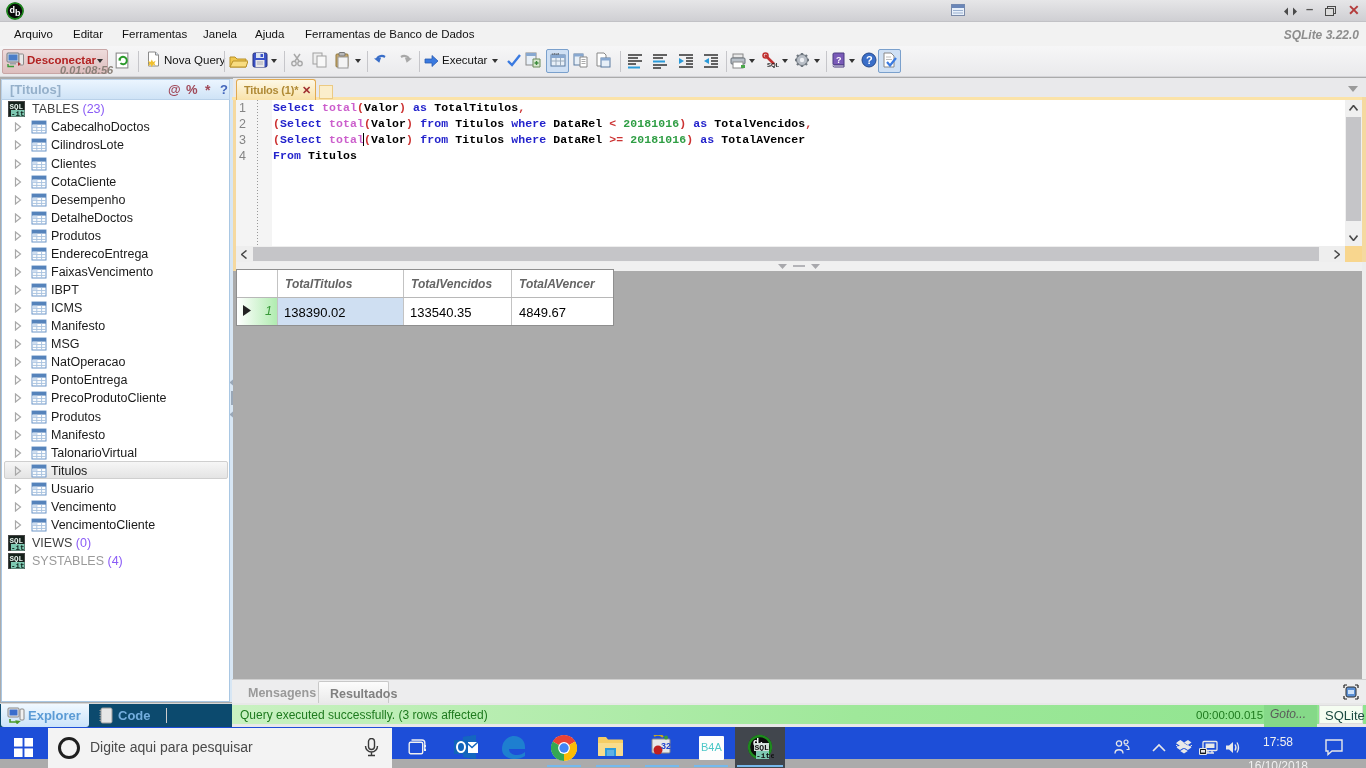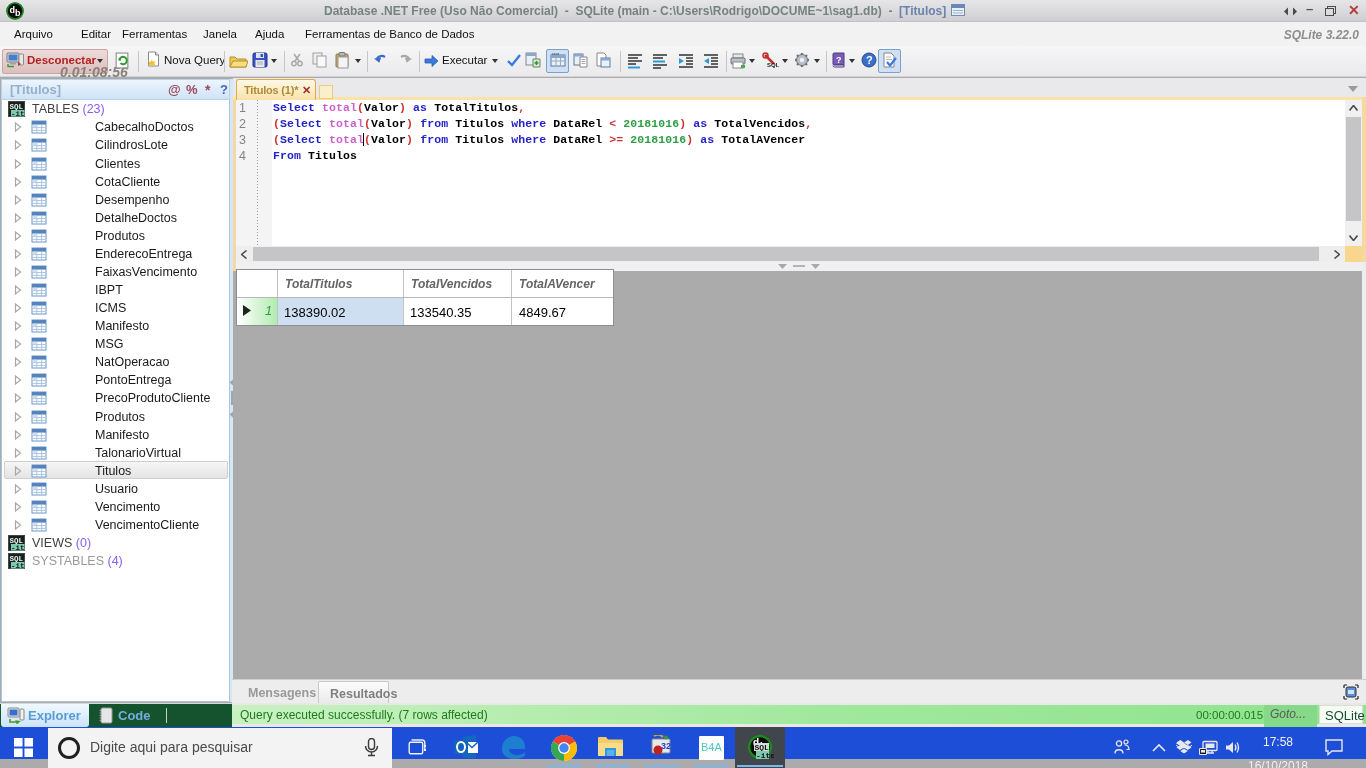--- a/index.html
+++ b/index.html
@@ -23,21 +23,21 @@
 .tsep { position:absolute; top:5px; width:1px; height:21px; background:#c6c6ca; }
 .tlbl { font-size:11.5px; color:#111; }
 .darr { display:inline-block; width:0; height:0; border-left:3.5px solid transparent; border-right:3.5px solid transparent; border-top:4px solid #333; vertical-align:middle; }
 
 
 #lphead { left:1px; top:79px; width:229px; height:21px; background:linear-gradient(#ebf5ff,#cfe3f6); border:1px solid #b9d1e9; }
 #lphead .t { position:absolute; left:8px; top:2px; font-size:13px; font-weight:bold; color:#95b0ca; }
 #lptree { left:1px; top:100px; width:229px; height:602px; background:#fff; border:1px solid #a9c7e3; border-top:none; }
 #lsplit { left:230px; top:79px; width:3px; height:623px; background:#d7e6f4; }
 .trow { position:absolute; left:0; width:227px; height:18px; font-size:12.5px; color:#1a1a1a; white-space:nowrap; }
-.trow .lbl { position:absolute; left:49px; top:2px;margin-left:44px; }
+.trow .lbl { position:absolute; left:49px; top:2px; }
 .trow .hlbl { position:absolute; left:30px; top:2px; color:#404040; }
 .trow .tri { position:absolute; left:12px; top:4px; }
 .trow .tico { position:absolute; left:29px; top:2px; }
 .trow .sico { position:absolute; left:6px; top:1px; }
 .cnt { color:#8b5cf6; }
 #selrow { position:absolute; left:2px; top:361px; width:224px; height:18px; background:linear-gradient(#f6f6f6,#e4e4e4); border:1px solid #cfcfcf; border-radius:2px; }
 
 
 #tabstrip { left:233px; top:78px; width:1133px; height:19px; background:#e9e9eb; }
 #creamline { left:232px; top:97px; width:1134px; height:3px; background:#fbe3a8; }
@@ -82,38 +82,37 @@
 #rtab { position:absolute; left:86px; top:1px; width:71px; height:23px; background:linear-gradient(#fcfcfc,#e9e9e9); border:1px solid #c8c8c8; border-bottom:none; border-radius:2px 2px 0 0; }
 #rtab span { position:absolute; left:11px; top:5px; font-size:12.5px; font-weight:bold; color:#808080; }
 #statusbase { left:232px; top:703px; width:1134px; height:24px; background:#e8e8e8; }
 #statusbar { left:232px; top:705px; width:1134px; height:19px; background:linear-gradient(90deg,#c9f1c1,#9fe89a 55%,#8ee48e); font-size:12px; color:#1e7a1e; }
 #statusbar .msg { position:absolute; left:8px; top:3px; }
 #statusbar .tm { position:absolute; left:964px; top:4px; font-size:11.5px; }
 #gotob { position:absolute; left:1032px; top:0px; width:53px; height:28px; background:#85d988; }
 #gotob span { position:absolute; left:6px; top:2px; font-style:italic; color:#5a5a5a; }
 #sqlbox { position:absolute; left:1087px; top:0px; width:44px; height:19px; background:#f5fdf1; border:1px solid #dcdcdc; }
 #sqlbox span { position:absolute; left:5px; top:2px; font-size:13px; color:#1c4a40; }
-#lbtabs { left:0px; top:703px; width:232px; height:24px; background:#14532d; border-top:1px solid #d8d8d8; }
+#lbtabs { left:0px; top:703px; width:232px; height:24px; background:#0c4a6e; border-top:1px solid #d8d8d8; }
 #exptab { position:absolute; left:1px; top:0px; width:88px; height:23px; background:linear-gradient(#f0f8ff,#cbe4fa); border-radius:0 0 3px 3px; }
 #exptab span { position:absolute; left:27px; top:4px; font-size:13px; font-weight:bold; color:#5b9bd5; }
 #codetab { position:absolute; left:96px; top:0px; width:60px; height:23px;text-align:right; }
 #codetab span { position:absolute; left:22px; top:4px; font-size:13px; font-weight:bold; color:#74aede; }
 
 
 #taskbar { left:0; top:727px; width:1366px; height:32px; background:#1d4ed8; }
 #searchbox { position:absolute; left:48px; top:1px; width:344px; height:40px; background:#f3f3f3; }
 #searchbox .ph { position:absolute; left:42px; top:11px; font-size:14px; color:#4a4a4a; }
 .runline { position:absolute; top:38px; height:2px; background:#76b9ed; }
 #traytime { position:absolute; left:1247px; top:3px; width:62px; color:#f0f0f0; font-size:12px; text-align:center; line-height:24px; }
 </style>
 </head>
 <body>
 
 <div class="abs" id="titlebar">
-  <div class="abs" id="title-text">Database .NET Free (Uso Não Comercial)&nbsp; - &nbsp;SQLite (main - C:\Users\Rodrigo\DOCUME~1\sag1.db)&nbsp; - &nbsp;<span class="tb">[Titulos]</span></div>
   <svg class="abs" style="left:6px;top:2px" width="18" height="18" viewBox="0 0 18 18">
       <circle cx="9" cy="9" r="8.5" fill="#0a0a0a"></circle>
       <circle cx="9" cy="9" r="8" fill="none" stroke="#1c8a1c" stroke-width="1.6"></circle>
       <text x="3.5" y="11" font-family="Liberation Sans" font-size="9" font-weight="bold" fill="#fff">d</text>
       <text x="9" y="14" font-family="Liberation Sans" font-size="9" font-weight="bold" fill="#fff">b</text>
     </svg>
   <svg class="abs" style="left:951px;top:4px" width="14" height="13" viewBox="0 0 14 13">
       <rect x="0.5" y="0.5" width="13" height="11" fill="#e8f0fa" stroke="#7a8aa8"></rect>
       <rect x="0.5" y="0.5" width="13" height="3.5" fill="#6a86b8"></rect>
       <line x1="2" y1="6.5" x2="12" y2="6.5" stroke="#9ab0d0"></line>
@@ -126,41 +125,41 @@
   <div class="wbtn" style="left:1306px;top:1px;">–</div>
   <svg class="abs" style="left:1325px;top:6px" width="11" height="10" viewBox="0 0 11 10">
       <rect x="2.5" y="0.5" width="8" height="7" fill="none" stroke="#4a4a4a"></rect>
       <rect x="0.5" y="2.5" width="8" height="7" fill="#dcdcdc" stroke="#4a4a4a"></rect>
     </svg>
   <div class="wbtn" style="left:1348px;top:2px;color:#b43c3c;font-size:14px;">✕</div>
 </div>
 
 <div class="abs" id="menubar">
   <span class="mi" style="left:14px">Arquivo</span>
-  <span class="mi" style="left:81px">Editar</span>
+  <span class="mi" style="left:73px">Editar</span>
   <span class="mi" style="left:122px">Ferramentas</span>
   <span class="mi" style="left:203px">Janela</span>
   <span class="mi" style="left:255px">Ajuda</span>
   <span class="mi" style="left:305px">Ferramentas de Banco de Dados</span>
   <span id="sqlver">SQLite 3.22.0</span>
 </div>
 
 <div class="abs" id="toolbar">
   <div class="abs" style="left:2px;top:3px;width:106px;height:25px;background:linear-gradient(#eedbdb,#ddbebe);border:1px solid #c8a6a6;border-radius:2px"></div>
   <svg class="abs" style="left:6px;top:6px" width="18" height="16" viewBox="0 0 18 16">
       <rect x="1" y="1" width="12" height="9" rx="1" fill="#d8dde2" stroke="#707880"></rect>
       <rect x="2.5" y="2.5" width="9" height="6" fill="#4a7ec8"></rect>
       <rect x="4" y="11" width="6" height="1.5" fill="#9aa2aa"></rect>
       <rect x="13" y="2" width="4.5" height="11" rx="0.8" fill="#e8e8e8" stroke="#8a8a8a"></rect>
       <path d="M2 12 L2 14.5 L8 14.5" stroke="#3a9a3a" stroke-width="1.4" fill="none"></path>
       <path d="M12 10 l3 2 l-3 2" fill="#b03030"></path>
     </svg>
   <span class="abs tlbl" style="left:27px;top:8px;font-weight:bold;color:#b22222">Desconectar</span>
   <span class="abs darr" style="left:97px;top:13px"></span>
-  <span class="abs" style="left:60px;top:18px;font-size:14px;font-style:italic;font-weight:bold;color:#8a8078">0.01:08:56</span>
+  <span class="abs" style="left:60px;top:18px;font-size:11px;font-style:italic;font-weight:bold;color:#8a8078">0.01:08:56</span>
   <svg class="abs" style="left:114px;top:6px" width="16" height="17" viewBox="0 0 15 16">
       <rect x="2" y="1" width="11" height="14" fill="#fff" stroke="#888"></rect>
       <path d="M5 8 a3.5 3.5 0 1 1 1 2.5" fill="none" stroke="#2a9a2a" stroke-width="1.8"></path>
       <path d="M4.2 6.2 l2.6 0 l-1 2.6 z" fill="#2a9a2a"></path>
     </svg>
   <div class="tsep" style="left:138px"></div>
   <svg class="abs" style="left:146px;top:5px" width="15" height="19" viewBox="0 0 14 19">
       <path d="M2 1 L9 1 L12 4 L12 15 L2 15 z" fill="#fff" stroke="#8a8a8a"></path>
       <path d="M9 1 L9 4 L12 4" fill="#d8e4f0" stroke="#8a8a8a"></path>
       <path d="M4 15 l1.3-2.6 1.3 2.6 2.6-1.3-1.3 2.6 1.3 2.6-2.6-1.3-1.3 2.6-1.3-2.6-2.6 1.3 1.3-2.6-1.3-2.6z" fill="#f0c030" transform="translate(0,-4)"></path>
@@ -797,21 +796,21 @@
       <span>Code</span>
     <svg style="position:absolute;left:2px;top:3px" width="17" height="17" viewBox="0 0 17 17">
         <rect x="3" y="1" width="11" height="15" rx="1.5" fill="#e6e6e6" stroke="#9a9a9a"></rect>
         <path d="M3 3.5 H1.5 M3 6 H1.5 M3 8.5 H1.5 M3 11 H1.5 M3 13.5 H1.5" stroke="#9a9a9a" stroke-width="1"></path>
       </svg>
   </div>
   <div style="position:absolute;left:166px;top:4px;width:1px;height:15px;background:#cccccc"></div>
 </div>
 <div class="abs" id="statusbase"></div>
 <div class="abs" id="statusbar">
-  <span class="msg">Query executed successfully. (7 rows affected)</span>
+  <span class="msg">Query executed successfully. (3 rows affected)</span>
   <span class="tm">00:00:00.015</span>
   <div id="gotob">
       <span>Goto...</span>
     </div>
   <div id="sqlbox">
       <span>SQLite</span>
     </div>
 </div>
 
 <div class="abs" id="taskbar">

